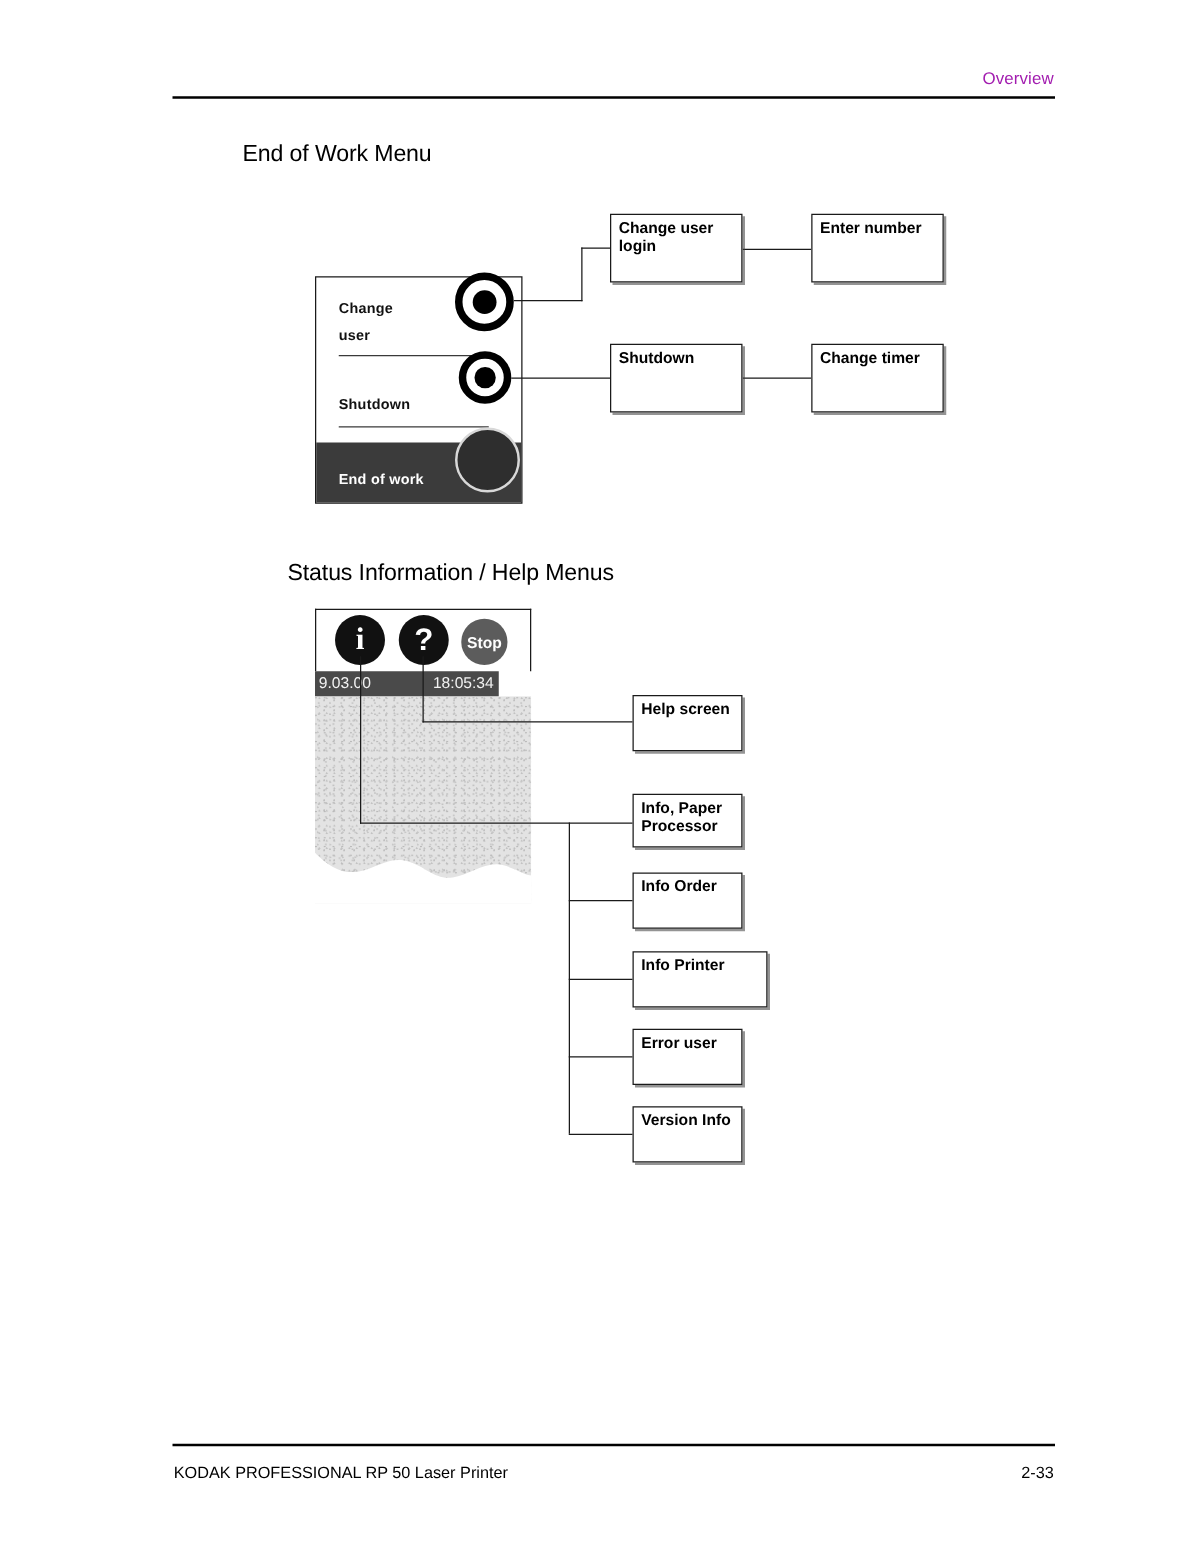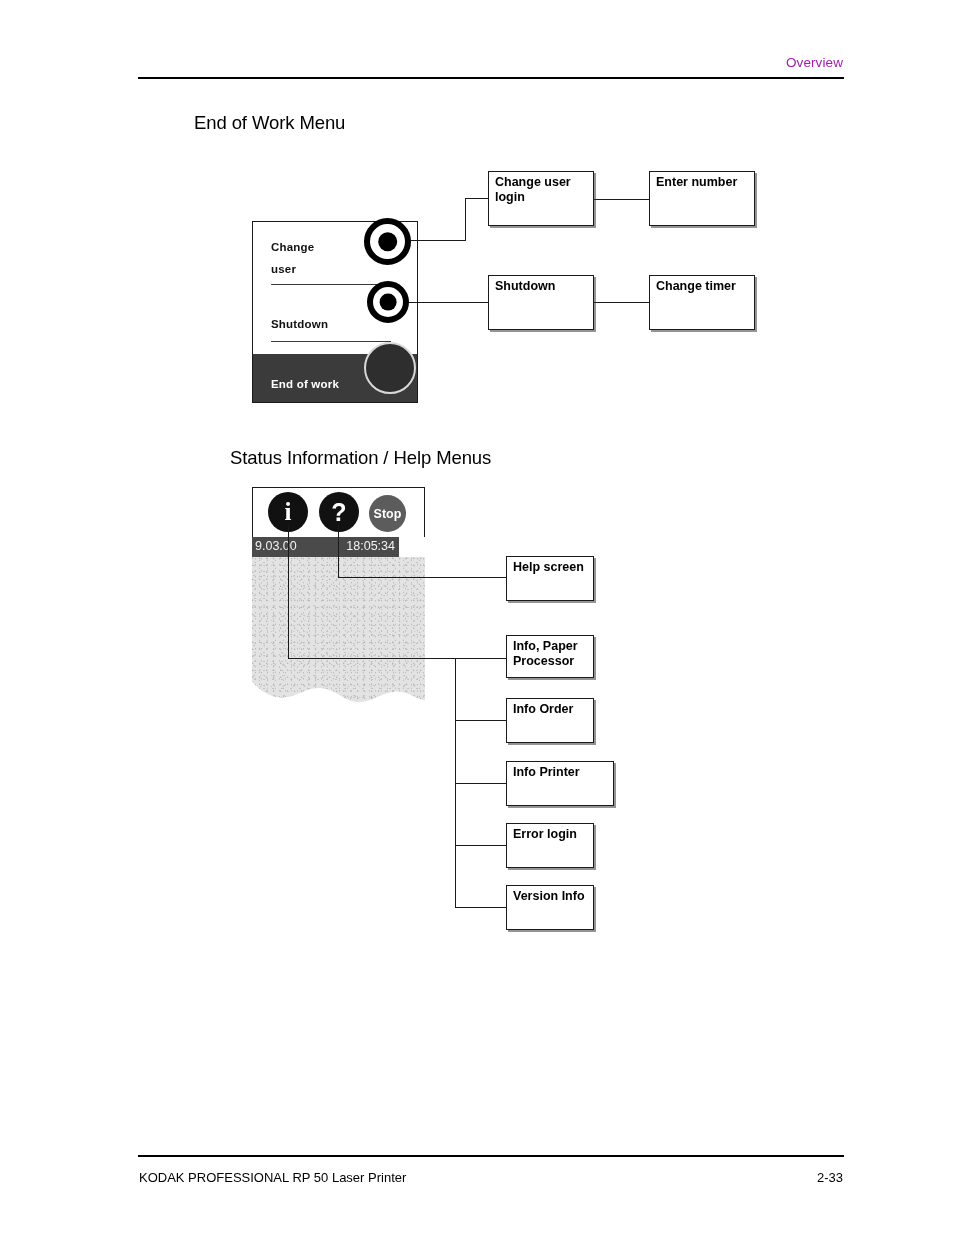--- a/index.html
+++ b/index.html
@@ -352,21 +352,21 @@
       <div class="fb-label">Info, Paper
 Processor</div>
     </div>
     <div class="flowbox" style="left:506px; top:698px; width:88px; height:45px;">
       <div class="fb-label">Info Order</div>
     </div>
     <div class="flowbox" style="left:506px; top:761px; width:108px; height:45px;">
       <div class="fb-label">Info Printer</div>
     </div>
     <div class="flowbox" style="left:506px; top:823px; width:88px; height:45px;">
-      <div class="fb-label">Error login</div>
+      <div class="fb-label">Error user</div>
     </div>
     <div class="flowbox" style="left:506px; top:885px; width:88px; height:45px;">
       <div class="fb-label">Version Info</div>
     </div>
   </div>
 
   <div class="footer-rule"></div>
   <div class="footer-left">KODAK PROFESSIONAL RP 50 Laser Printer</div>
   <div class="footer-right">2-33</div>
 

